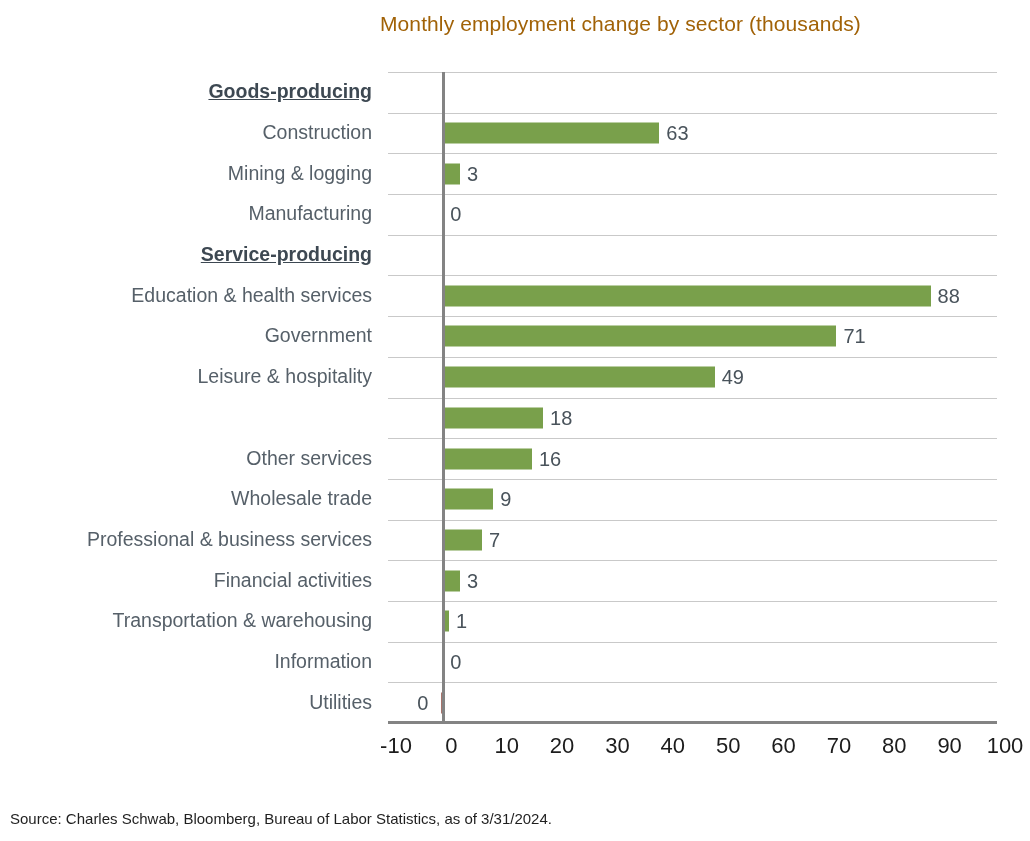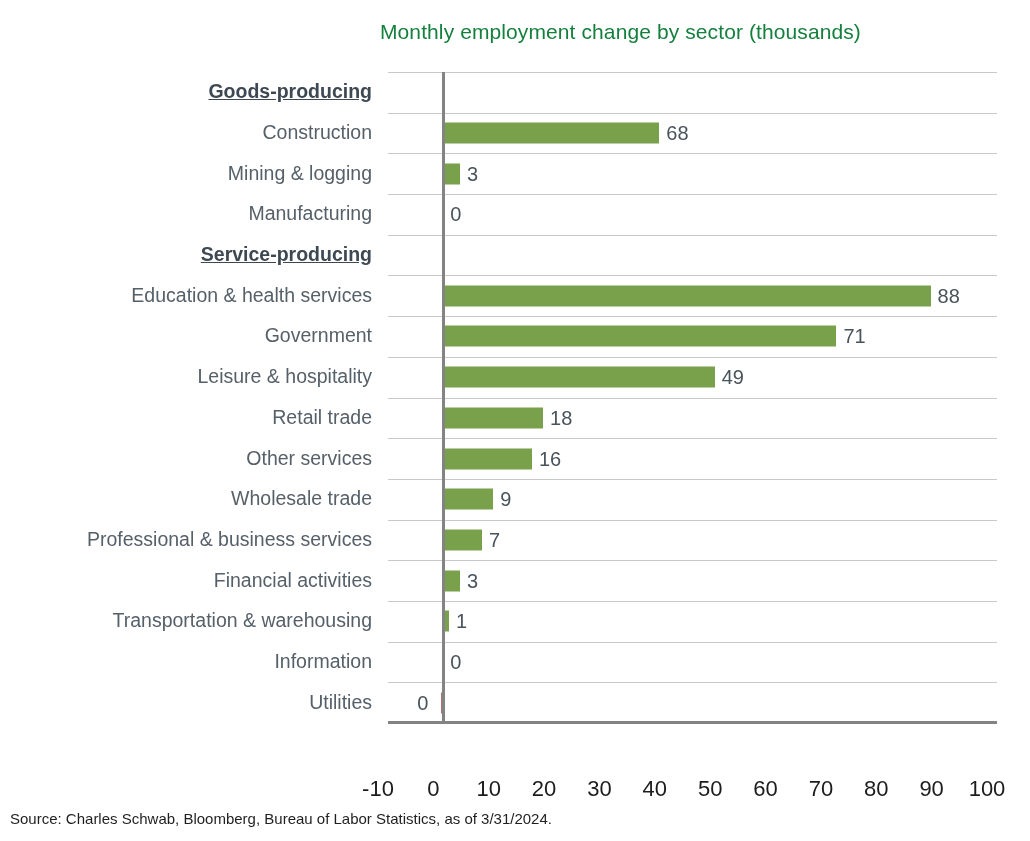--- a/index.html
+++ b/index.html
@@ -19,24 +19,24 @@
     position: relative;
     width: 1030px;
     height: 841px;
     background: #ffffff;
   }
 
   
   .chart-title {
     position: absolute;
     left: 380px;
-    top: 20px;
+    top: 12px;
     width: 620px;
     font-size: 21px;
-    color: #15803d;
+    color: #a16207;
     letter-spacing: 0.1px;
     white-space: nowrap;
   }
 
   
   .chart-area {
     position: absolute;
     left: 0px;
     top: 60px;
     width: 1030px;
@@ -131,25 +131,24 @@
   .cat.group {
     font-weight: bold;
     color: #3d4852;
     text-decoration: underline;
     font-size: 19.5px;
   }
 
   
   .xticks {
     position: absolute;
-    left: 378px;
+    left: 396px;
     top: 675px;
     width: 609px;
     height: 34px;
-    margin-top: 43px;
   }
   .xtick {
     position: absolute;
     top: 0;
     transform: translateX(-50%);
     font-size: 22px;
     color: #1c1c1c;
     white-space: nowrap;
     line-height: 1;
   }
@@ -175,21 +174,20 @@
 
     <div class="cat-labels" id="cat-labels">
         <div class="cat group" style="top: 10.3438px;">Goods-producing</div>
         <div class="cat" style="top: 51.0312px;">Construction</div>
         <div class="cat" style="top: 91.7188px;">Mining &amp; logging</div>
         <div class="cat" style="top: 132.406px;">Manufacturing</div>
         <div class="cat group" style="top: 173.094px;">Service-producing</div>
         <div class="cat" style="top: 213.781px;">Education &amp; health services</div>
         <div class="cat" style="top: 254.469px; margin-left: 19px;">Government</div>
         <div class="cat" style="top: 295.156px;">Leisure &amp; hospitality</div>
-        <div class="cat" style="top: 335.844px;">Retail trade</div>
         <div class="cat" style="top: 376.531px;">Other services</div>
         <div class="cat" style="top: 417.219px;">Wholesale trade</div>
         <div class="cat" style="top: 457.906px;">Professional &amp; business services</div>
         <div class="cat" style="top: 498.594px;">Financial activities</div>
         <div class="cat" style="top: 539.281px;">Transportation &amp; warehousing</div>
         <div class="cat" style="top: 579.969px;">Information</div>
         <div class="cat" style="top: 620.656px;">Utilities</div>
       </div>
 
     <div class="plot" id="plot">
@@ -207,21 +205,21 @@
           <div class="gridline" style="top: 406.875px;"></div>
           <div class="gridline" style="top: 447.562px;"></div>
           <div class="gridline" style="top: 488.25px;"></div>
           <div class="gridline" style="top: 528.938px;"></div>
           <div class="gridline" style="top: 569.625px;"></div>
           <div class="gridline" style="top: 610.312px;"></div>
         </div>
       <div class="rows" id="rows">
           <div class="row" style="top: 40.6875px; height: 40.6875px;">
             <div class="bar" style="left: 55.3636px; width: 215.918px;"></div>
-            <div class="bar-value" style="left: 278.282px;">68</div>
+            <div class="bar-value" style="left: 278.282px;">63</div>
           </div>
           <div class="row" style="top: 81.375px; height: 40.6875px;">
             <div class="bar" style="left: 55.3636px; width: 16.6091px;"></div>
             <div class="bar-value" style="left: 78.9727px;">3</div>
           </div>
           <div class="row" style="top: 122.062px; height: 40.6875px;">
             <div class="bar-value" style="left: 62.3636px;">0</div>
           </div>
           <div class="row" style="top: 203.438px; height: 40.6875px;">
             <div class="bar" style="left: 55.3636px; width: 487.2px;"></div>

